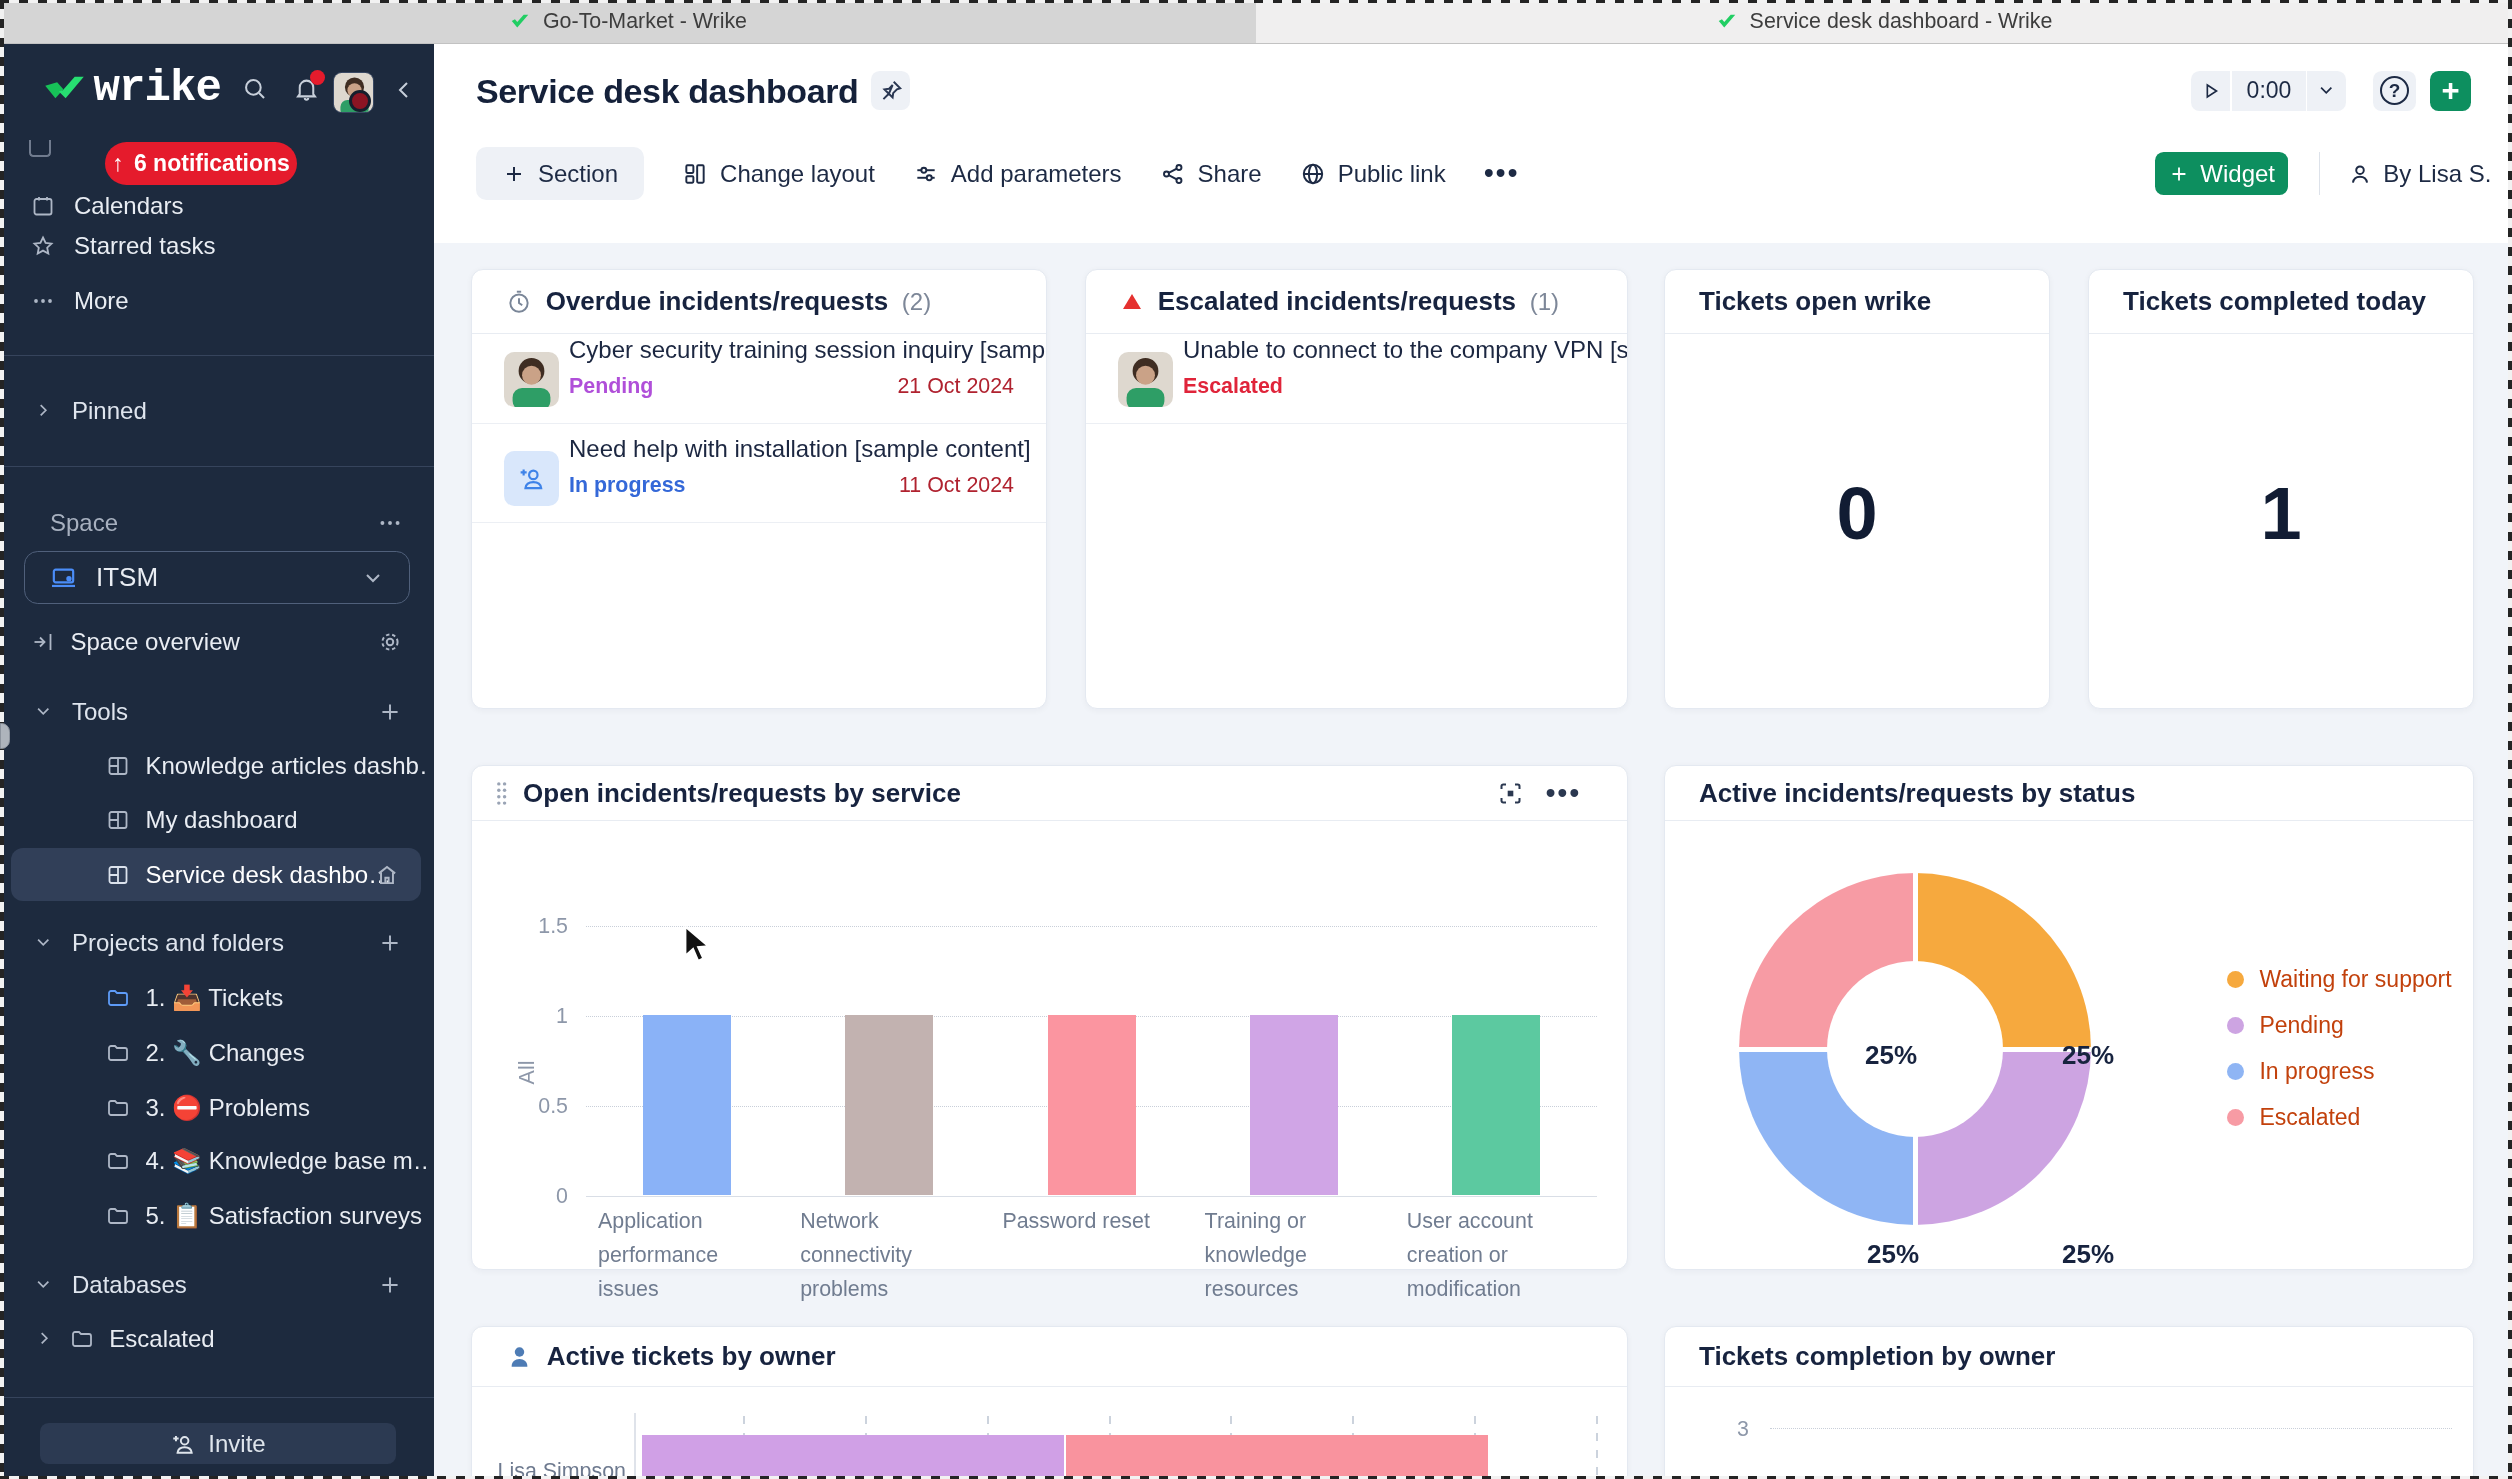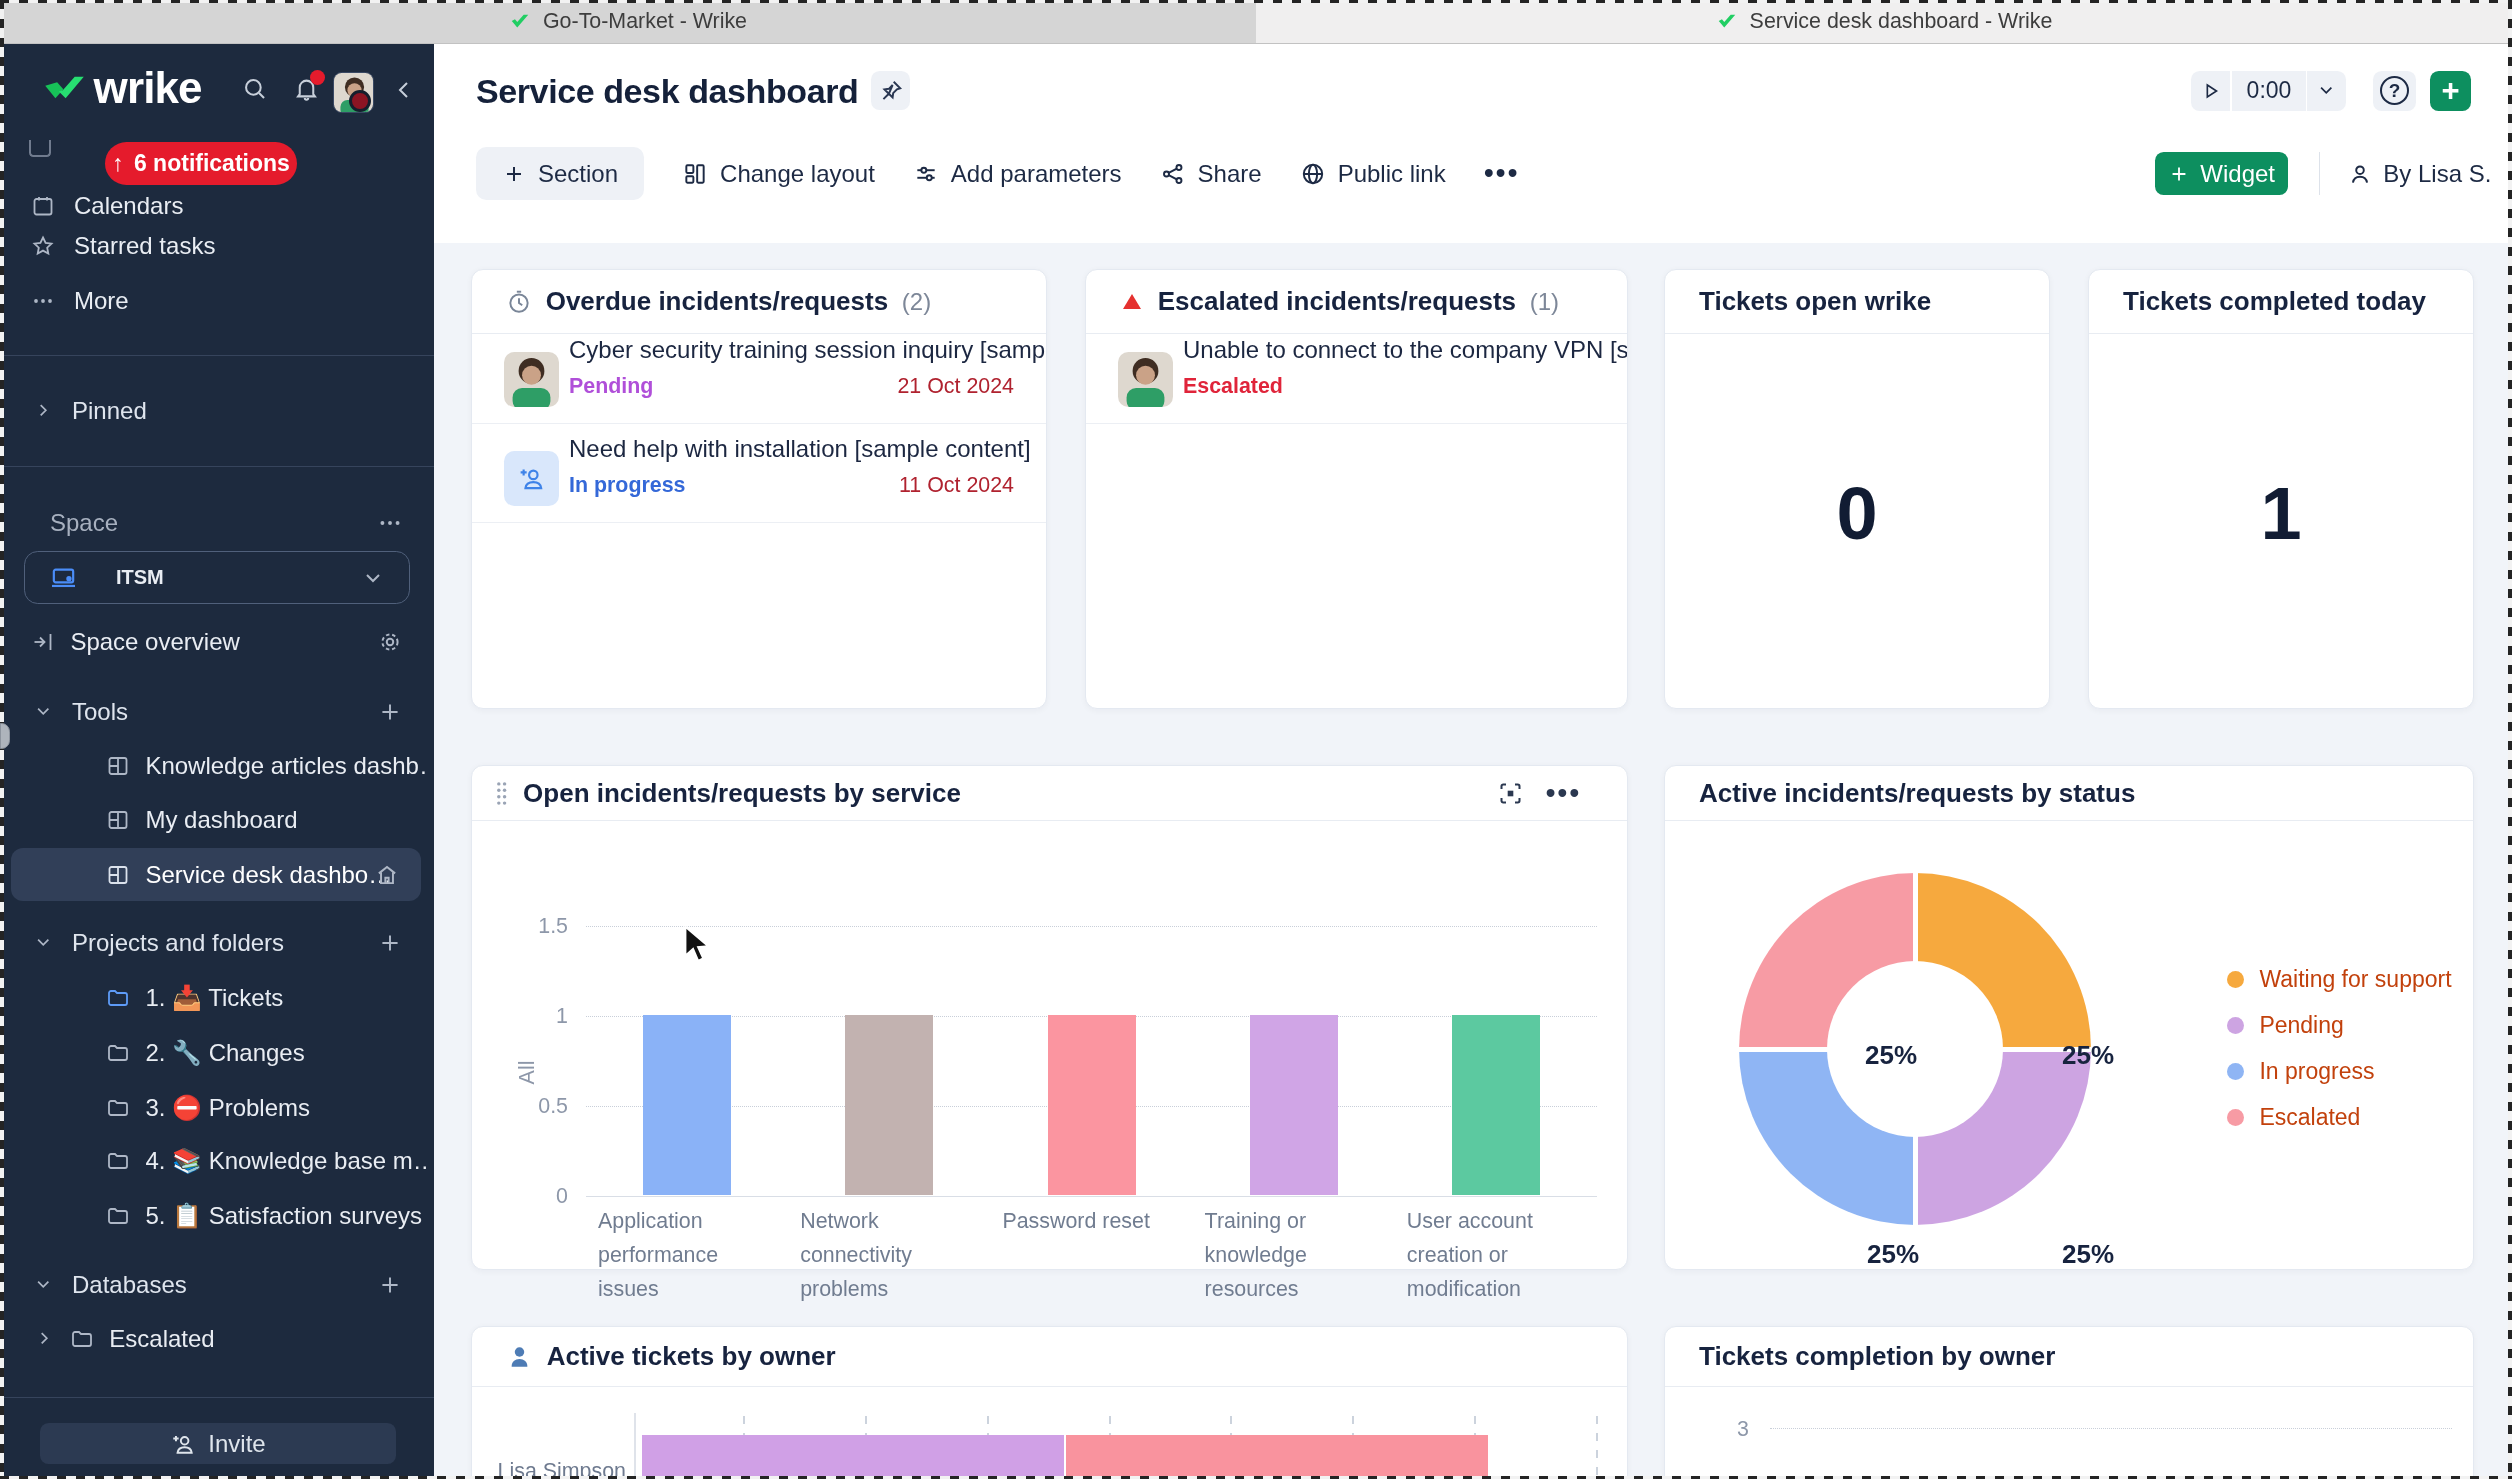--- a/index.html
+++ b/index.html
@@ -21,25 +21,25 @@
   .sec  { padding-left:32.5px; color:#dfe5ee; }
   .sec .txt { margin-left:19px; }
   .lvl1 { padding-left:106px; }
   .lvl1 .txt { margin-left:15.4px; max-width:282px; }
   .sb-ic { color:#aeb7c6; flex:0 0 auto; }
   .sb-right { position:absolute; right:31px; top:50%; transform:translateY(-50%); color:#aeb7c6; }
   .sb-divider { position:absolute; left:0; width:434px; height:0.9px; background:#36445c; }
   .muted { color:#a7b0bf; }
   #sb-selected { position:absolute; left:11px; top:804px; width:410px; height:53px; background:#313f58; border-radius:12px; }
   #itsm-box { position:absolute; left:24px; top:507px; width:386px; height:53px; border:1.7px solid #50607b; border-radius:13.7px; display:flex; align-items:center; padding-left:24px; cursor:pointer; }
-  #itsm-box .txt { margin-left:38px; font-size:20px;font-weight:bold; }
+  #itsm-box .txt { margin-left:18px; font-size:26px; }
   #notif-pill { position:absolute; left:105px; top:98px; width:192px; height:43px; border-radius:22px; display:flex; align-items:center; justify-content:center; gap:10.3px; color:#fff; font-size:23px; font-weight:600; cursor:pointer; z-index:5; }
   #partial-icon { position:absolute; left:29px; top:96px; width:22px; height:17px; border:2.6px solid #7f8a9c; border-top:none; border-radius:0 0 4.3px 4.3px; opacity:.85; }
   #sb-top { position:absolute; left:0; top:0; width:434px; height:94px; }
-  #logo { position:absolute; left:44px; top:19px; display:flex; align-items:center; gap:8.6px; }
+  #logo { position:absolute; left:44px; top:19px; display:flex; align-items:center; gap:8.6px;font-family:Liberation Mono, monospace; }
   #logo .wordmark { color:#fff; font-size:44px; font-weight:700; letter-spacing:-0.9px; }
   .sb-topbtn { position:absolute; top:31px; color:#c7cfda; cursor:pointer; }
   #sb-avatar { position:absolute; left:333px; top:28px; width:41px; height:41px; border-radius:8.6px; overflow:hidden; border:1.7px solid #3a4964; }
   #avatar-dot { position:absolute; left:349px; top:46px; width:22px; height:22px; border-radius:50%; background:#8c1423; border:3.4px solid #151e2d; }
   #bell-dot { position:absolute; left:310px; top:26px; width:15.4px; height:15.4px; border-radius:50%; }
   #invite-btn { position:absolute; left:40px; top:1379px; width:356px; height:41px; background:#2c3a52; border-radius:8.6px; display:flex; align-items:center; justify-content:center; gap:12px; font-size:24px; color:#dfe5ec; cursor:pointer; }
 
   
   #main { position:absolute; left:434px; top:44px; width:2078px; height:1435px; background:#fff; }
   #page-title { position:absolute; left:42px; top:28px; font-size:34px; font-weight:700; color:#15213a; letter-spacing:-0.4px; }

